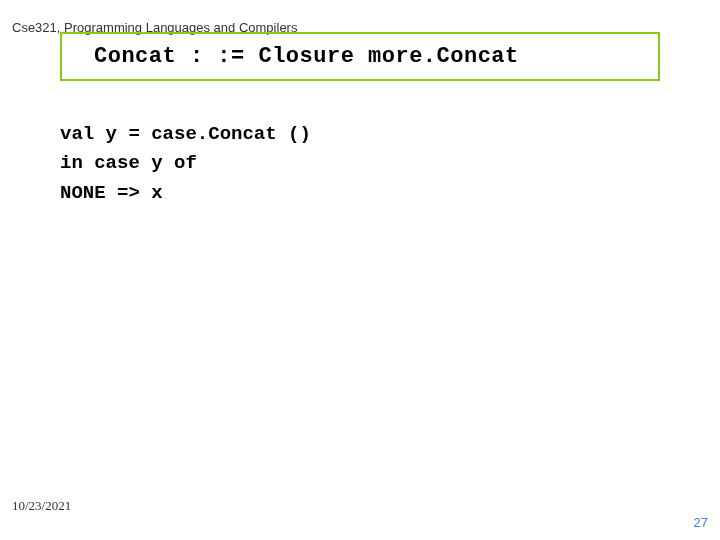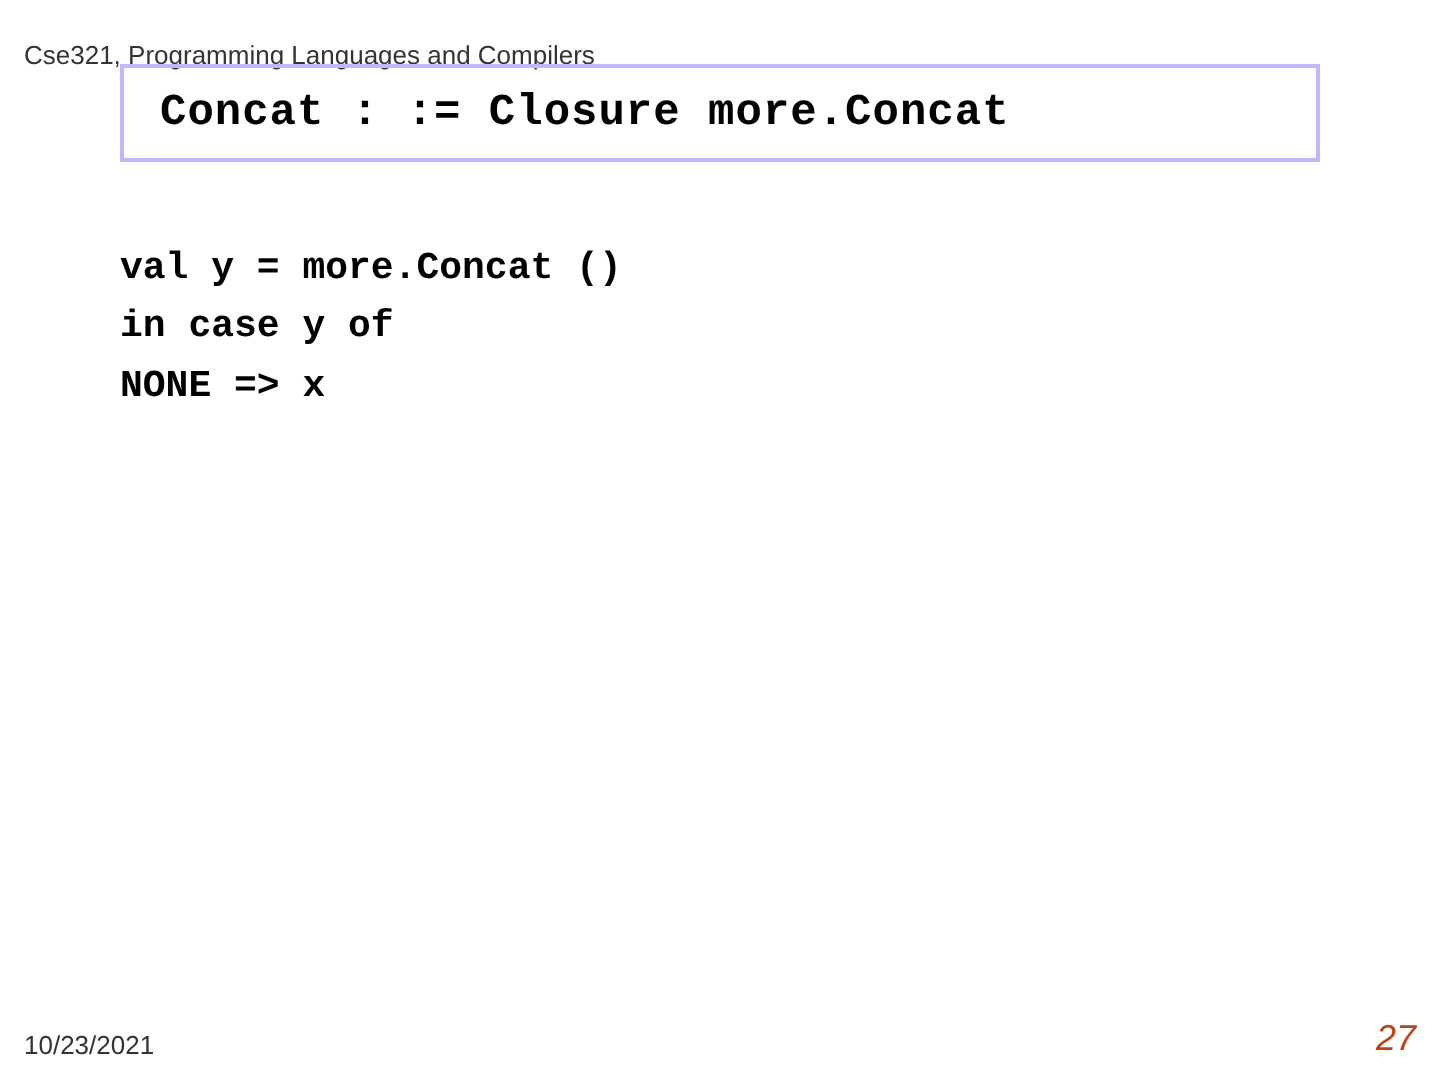--- a/index.html
+++ b/index.html
@@ -23,22 +23,22 @@
       left: 12px;
       font-size: 13px;
       color: #333;
     }
 
     .boxed-rule {
       position: absolute;
       top: 32px;
       left: 60px;
       right: 60px;
-      border: 2px solid #c4b5fd;
-      padding: 10px 18px;
+      border: 2px solid #84cc16;
+      padding: 10px 32px;
     }
 
     .boxed-rule .rule-text {
       font-family: 'Courier New', Courier, monospace;
       font-size: 22px;
       font-weight: bold;
       color: #000;
       letter-spacing: 0.5px;
     }
 
@@ -48,45 +48,45 @@
       left: 60px;
       font-family: 'Courier New', Courier, monospace;
       font-size: 19px;
       font-weight: bold;
       color: #000;
       line-height: 1.55;
     }
 
     .footer-left {
       position: absolute;
-      bottom: 10px;
+      bottom: 26px;
       left: 12px;
       font-size: 13px;
       color: #333;
+      font-family: Liberation Serif, serif;
     }
 
     .footer-right {
       position: absolute;
       bottom: 10px;
       right: 12px;
-      font-size: 18px;
-      color: #c2410c;
-      font-style: italic;
+      font-size: 13px;
+      color: #3b82f6;
     }
   </style>
 </head>
 <body>
 
 <div class="header">Cse321, Programming Languages and Compilers</div>
 
 <div class="boxed-rule">
   <span class="rule-text">Concat : := Closure more.Concat</span>
 </div>
 
 <div class="code-block">
-  <div>          val y = more.Concat ()</div>
+  <div>          val y = case.Concat ()</div>
   <div>  in case y of</div>
   <div>          NONE =&gt; x</div>
 </div>
 
 <div class="footer-left">10/23/2021</div>
 
 <div class="footer-right">27</div>
 
 </body></html>

